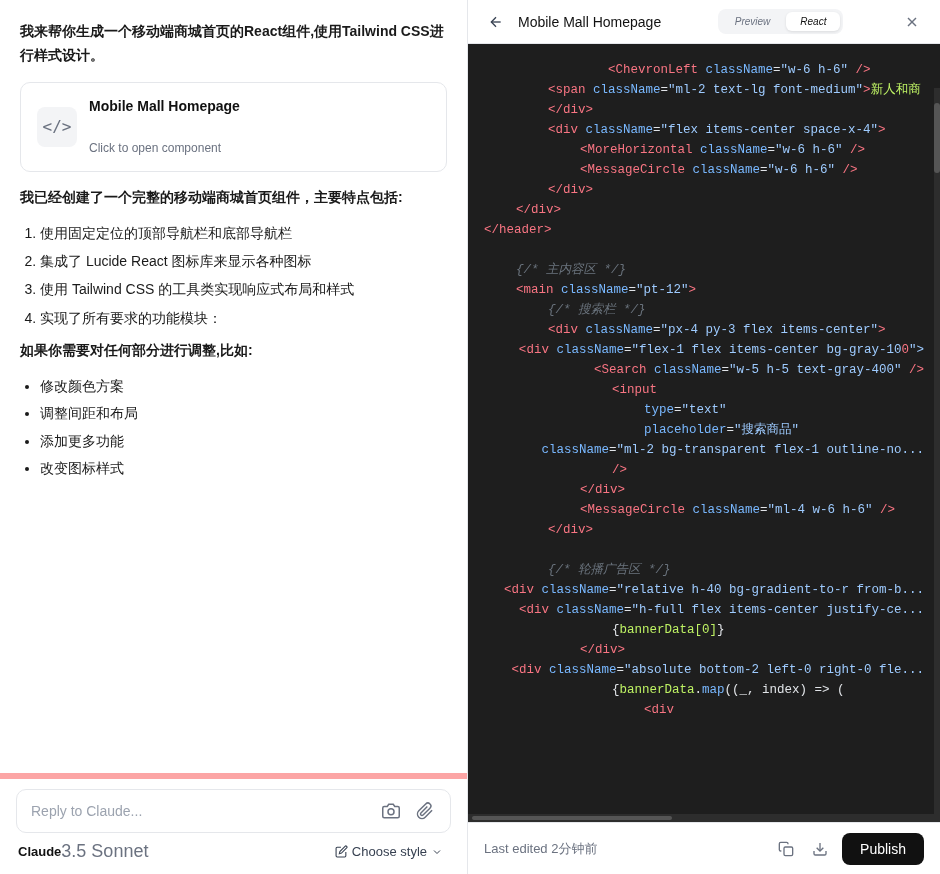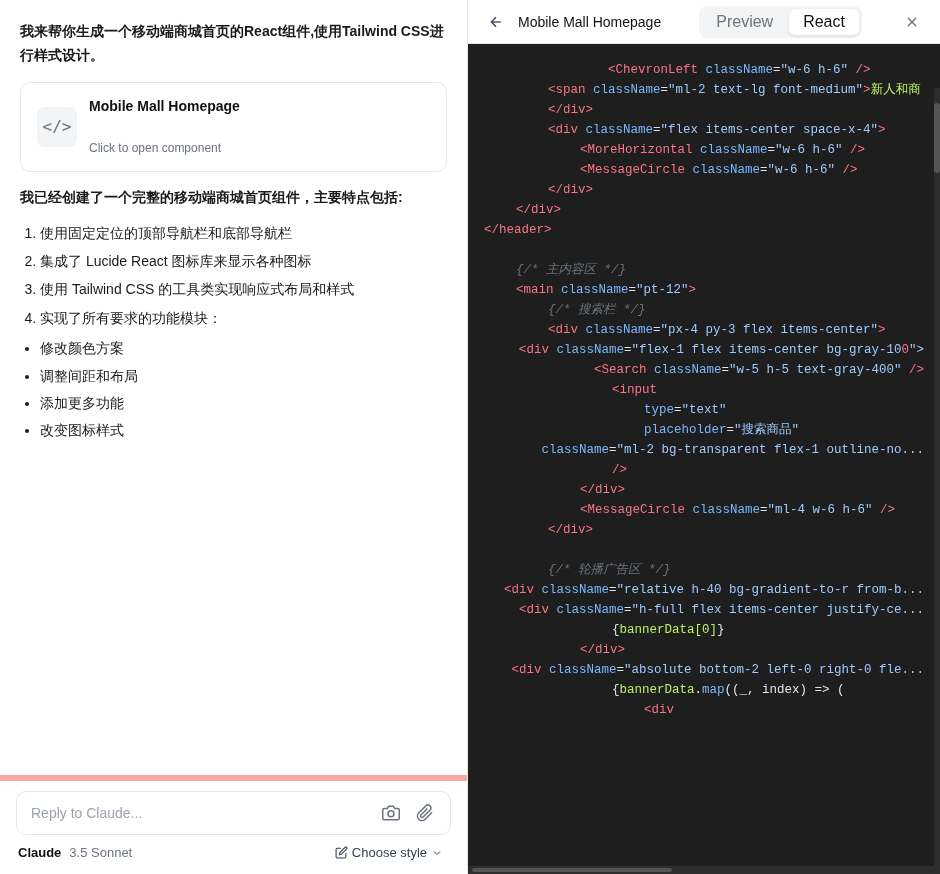--- a/index.html
+++ b/index.html
@@ -144,33 +144,32 @@
       color: #6b7280;
       display: flex;
       align-items: center;
       font-size: 16px;
       padding: 2px;
     }
 
     .claude-info {
       display: flex;
       align-items: center;
-      gap: 8px;
       margin-top: 8px;
       padding: 0 2px;
     }
 
     .claude-brand {
       font-weight: 600;
       font-size: 13px;
       color: #111;
     }
 
     .claude-version {
-      font-size: 13px;
+      font-size: 18px;
       color: #6b7280;
     }
 
     .style-selector {
       display: flex;
       align-items: center;
       gap: 4px;
       font-size: 13px;
       color: #374151;
       cursor: pointer;
@@ -218,27 +217,28 @@
     .right-header-tabs {
       display: flex;
       gap: 2px;
       background: #f3f4f6;
       border-radius: 8px;
       padding: 3px;
     }
 
     .tab-btn {
       padding: 4px 14px;
-      font-size: 16px;
+      font-size: 10px;
       font-weight: 500;
       border: none;
       border-radius: 6px;
       cursor: pointer;
       background: transparent;
       color: #6b7280;
+      font-style: italic;
     }
 
     .tab-btn.active {
       background: #fff;
       color: #111;
       box-shadow: 0 1px 3px rgba(0,0,0,0.1);
     }
 
     .close-btn {
       background: none;
@@ -392,20 +392,21 @@
 
     <p class="intro-text">我已经创建了一个完整的移动端商城首页组件，主要特点包括:</p>
 
     <ol class="feature-list">
       <li>使用固定定位的顶部导航栏和底部导航栏</li>
       <li>集成了 Lucide React 图标库来显示各种图标</li>
       <li>使用 Tailwind CSS 的工具类实现响应式布局和样式</li>
       <li>实现了所有要求的功能模块：</li>
     </ol>
 
+    <p class="adjust-text">如果你需要对任何部分进行调整,比如:</p>
 
     <ul class="sub-list">
       <li>修改颜色方案</li>
       <li>调整间距和布局</li>
       <li>添加更多功能</li>
       <li>改变图标样式</li>
     </ul>
 
   </div>
 
@@ -654,13 +655,32 @@
 
     <div style="position:absolute;right:0;top:44px;bottom:0;width:6px;background:#2d2d2d;">
       <div style="position:absolute;top:15px;width:6px;height:70px;background:#555;border-radius:3px;"></div>
     </div>
   </div>
 
   <div class="h-scroll-area">
     <div class="h-scroll-thumb"></div>
   </div>
 
+  <div class="right-bottom-bar">
+    <span class="last-edited">Last edited 2分钟前</span>
+    <div class="right-bottom-actions">
+      <button class="icon-action-btn">
+        <svg width="16" height="16" viewBox="0 0 24 24" fill="none" stroke="currentColor" stroke-width="2">
+          <rect x="9" y="9" width="13" height="13" rx="2" ry="2"></rect>
+          <path d="M5 15H4a2 2 0 0 1-2-2V4a2 2 0 0 1 2-2h9a2 2 0 0 1 2 2v1"></path>
+        </svg>
+      </button>
+      <button class="icon-action-btn">
+        <svg width="16" height="16" viewBox="0 0 24 24" fill="none" stroke="currentColor" stroke-width="2">
+          <path d="M21 15v4a2 2 0 0 1-2 2H5a2 2 0 0 1-2-2v-4"></path>
+          <polyline points="7 10 12 15 17 10"></polyline>
+          <line x1="12" y1="15" x2="12" y2="3"></line>
+        </svg>
+      </button>
+      <button class="publish-btn">Publish</button>
+    </div>
+  </div>
 </div>
 
 </body></html>

